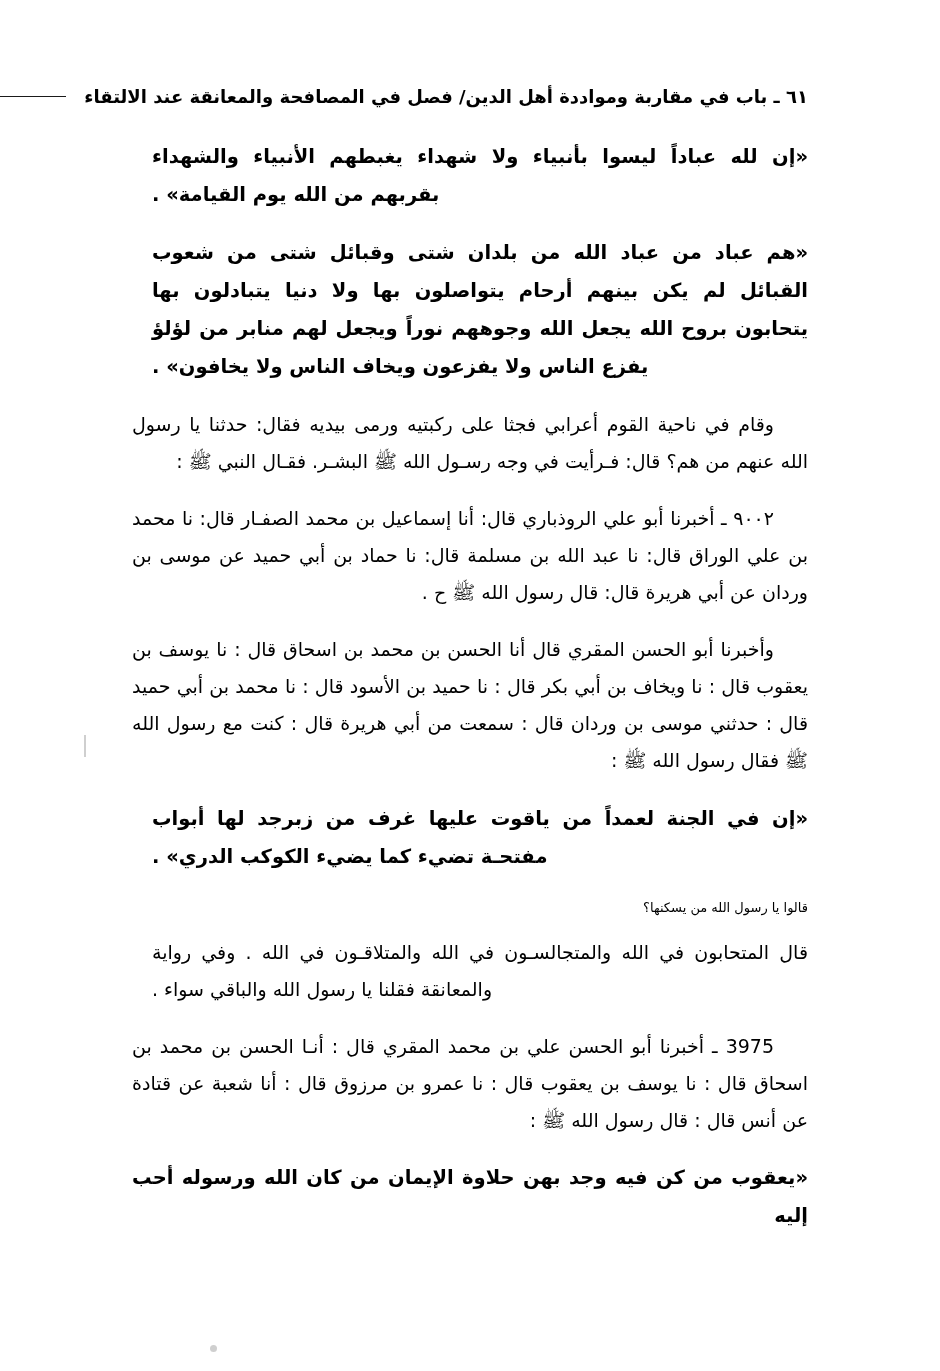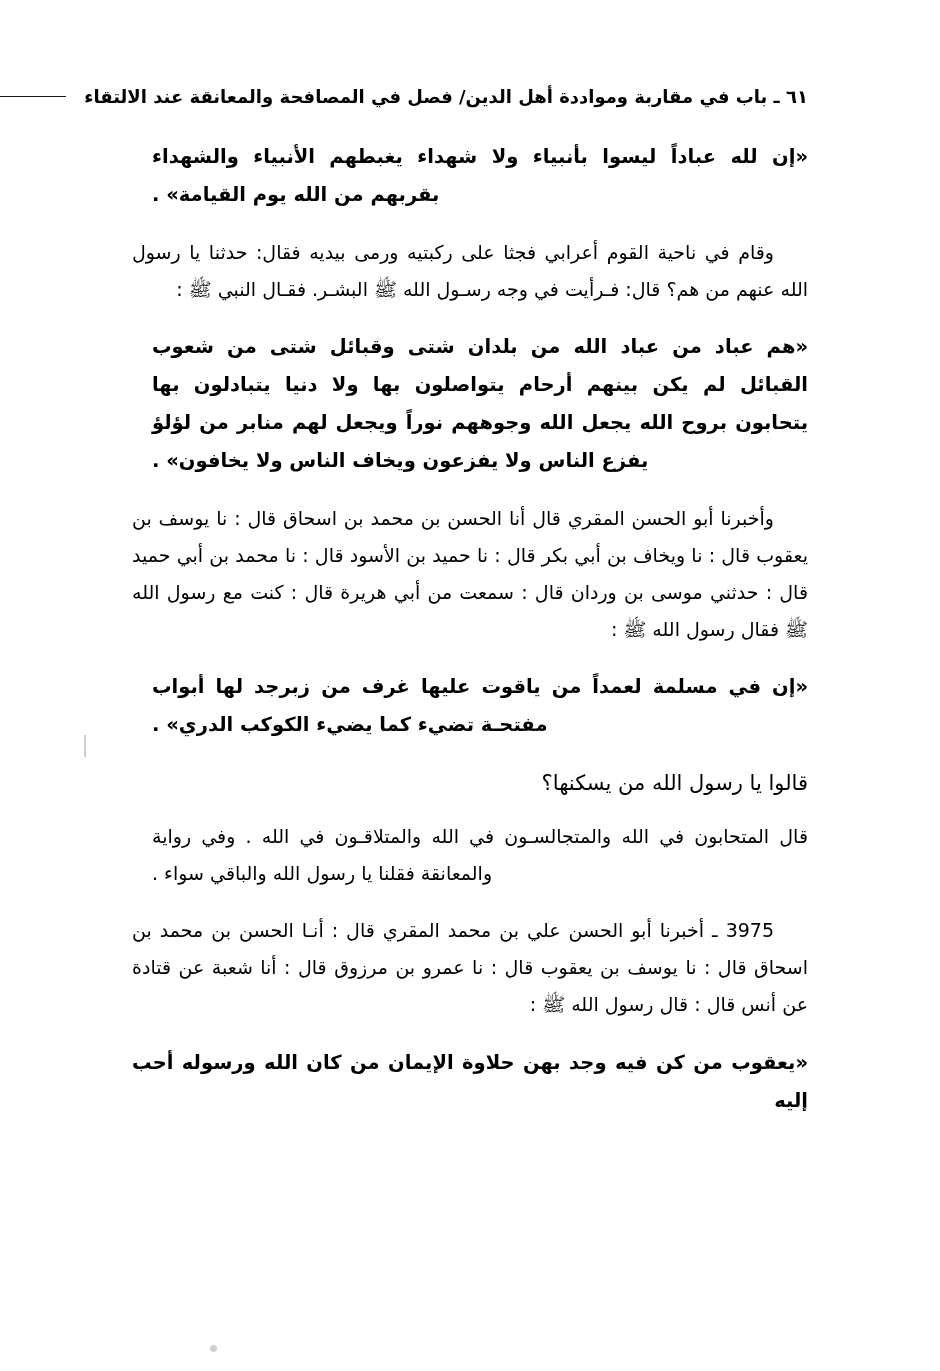--- a/index.html
+++ b/index.html
@@ -75,21 +75,21 @@
   p.quote {
     margin: 0 0 20px 0;
     font-size: 19.5px;
     line-height: 1.95;
     font-weight: 600;
     text-align: justify;
     text-align-last: right;
   }
   p.centered-line {
     margin: 0 0 14px 0;
-    font-size: 21px;
+    font-size: 13px;
     line-height: 1.9;
     text-align: center;
   }
   p.last-line-left {
     text-align-last: left;
     margin-left: 20px;
   }
   
   .scan-mark {
     position: absolute;
@@ -104,28 +104,29 @@
   <div class="header">
     <span class="header-title">٦١ ـ باب في مقاربة ومواددة أهل الدين/ فصل في المصافحة والمعانقة عند الالتقاء</span>
     <span class="header-rule"></span>
     <span class="header-page-number">٤٨٧</span>
   </div>
 
   <div class="content">
 
     <p class="para quote last-line-left">«إن لله عباداً ليسوا بأنبياء ولا شهداء يغبطهم الأنبياء والشهداء بقربهم من الله يوم القيامة» .</p>
 
+    <p class="para quote last-line-left">«هم عباد من عباد الله من بلدان شتى وقبائل شتى من شعوب القبائل لم يكن بينهم أرحام يتواصلون بها ولا دنيا يتبادلون بها يتحابون بروح الله يجعل الله وجوههم نوراً ويجعل لهم منابر من لؤلؤ يفزع الناس ولا يفزعون ويخاف الناس ولا يخافون» .</p>
+
     <p class="para indent">وقام في ناحية القوم أعرابي فجثا على ركبتيه ورمى بيديه فقال: حدثنا يا رسول الله عنهم من هم؟ قال: فـرأيت في وجه رسـول الله ﷺ البشـر. فقـال النبي ﷺ :</p>
 
-    <p class="para quote last-line-left">«هم عباد من عباد الله من بلدان شتى وقبائل شتى من شعوب القبائل لم يكن بينهم أرحام يتواصلون بها ولا دنيا يتبادلون بها يتحابون بروح الله يجعل الله وجوههم نوراً ويجعل لهم منابر من لؤلؤ يفزع الناس ولا يفزعون ويخاف الناس ولا يخافون» .</p>
-
+    <p class="para indent">٩٠٠٢ ـ أخبرنا أبو علي الروذباري قال: أنا إسماعيل بن محمد الصفـار قال: نا محمد بن علي الوراق قال: نا عبد الله بن مسلمة قال: نا حماد بن أبي حميد عن موسى بن وردان عن أبي هريرة قال: قال رسول الله ﷺ ح .</p>
 
     <p class="para indent">وأخبرنا أبو الحسن المقري قال أنا الحسن بن محمد بن اسحاق قال : نا يوسف بن يعقوب قال : نا ويخاف بن أبي بكر قال : نا حميد بن الأسود قال : نا محمد بن أبي حميد قال : حدثني موسى بن وردان قال : سمعت من أبي هريرة قال : كنت مع رسول الله ﷺ فقال رسول الله ﷺ :</p>
 
-    <p class="para quote last-line-left">«إن في مسلمة لعمداً من ياقوت عليها غرف من زبرجد لها أبواب مفتحـة تضيء كما يضيء الكوكب الدري» .</p>
+    <p class="para quote last-line-left">«إن في الجنة لعمداً من ياقوت عليها غرف من زبرجد لها أبواب مفتحـة تضيء كما يضيء الكوكب الدري» .</p>
 
     <p class="para centered-line">قالوا يا رسول الله من يسكنها؟</p>
 
     <p class="para last-line-left">قال المتحابون في الله والمتجالسـون في الله والمتلاقـون في الله . وفي رواية والمعانقة فقلنا يا رسول الله والباقي سواء .</p>
 
     <p class="para indent">3975 ـ أخبرنا أبو الحسن علي بن محمد المقري قال : أنـا الحسن بن محمد بن اسحاق قال : نا يوسف بن يعقوب قال : نا عمرو بن مرزوق قال : أنا شعبة عن قتادة عن أنس قال : قال رسول الله ﷺ :</p>
 
     <p class="para quote">«يعقوب من كن فيه وجد بهن حلاوة الإيمان من كان الله ورسوله أحب إليه</p>
 
   </div>

